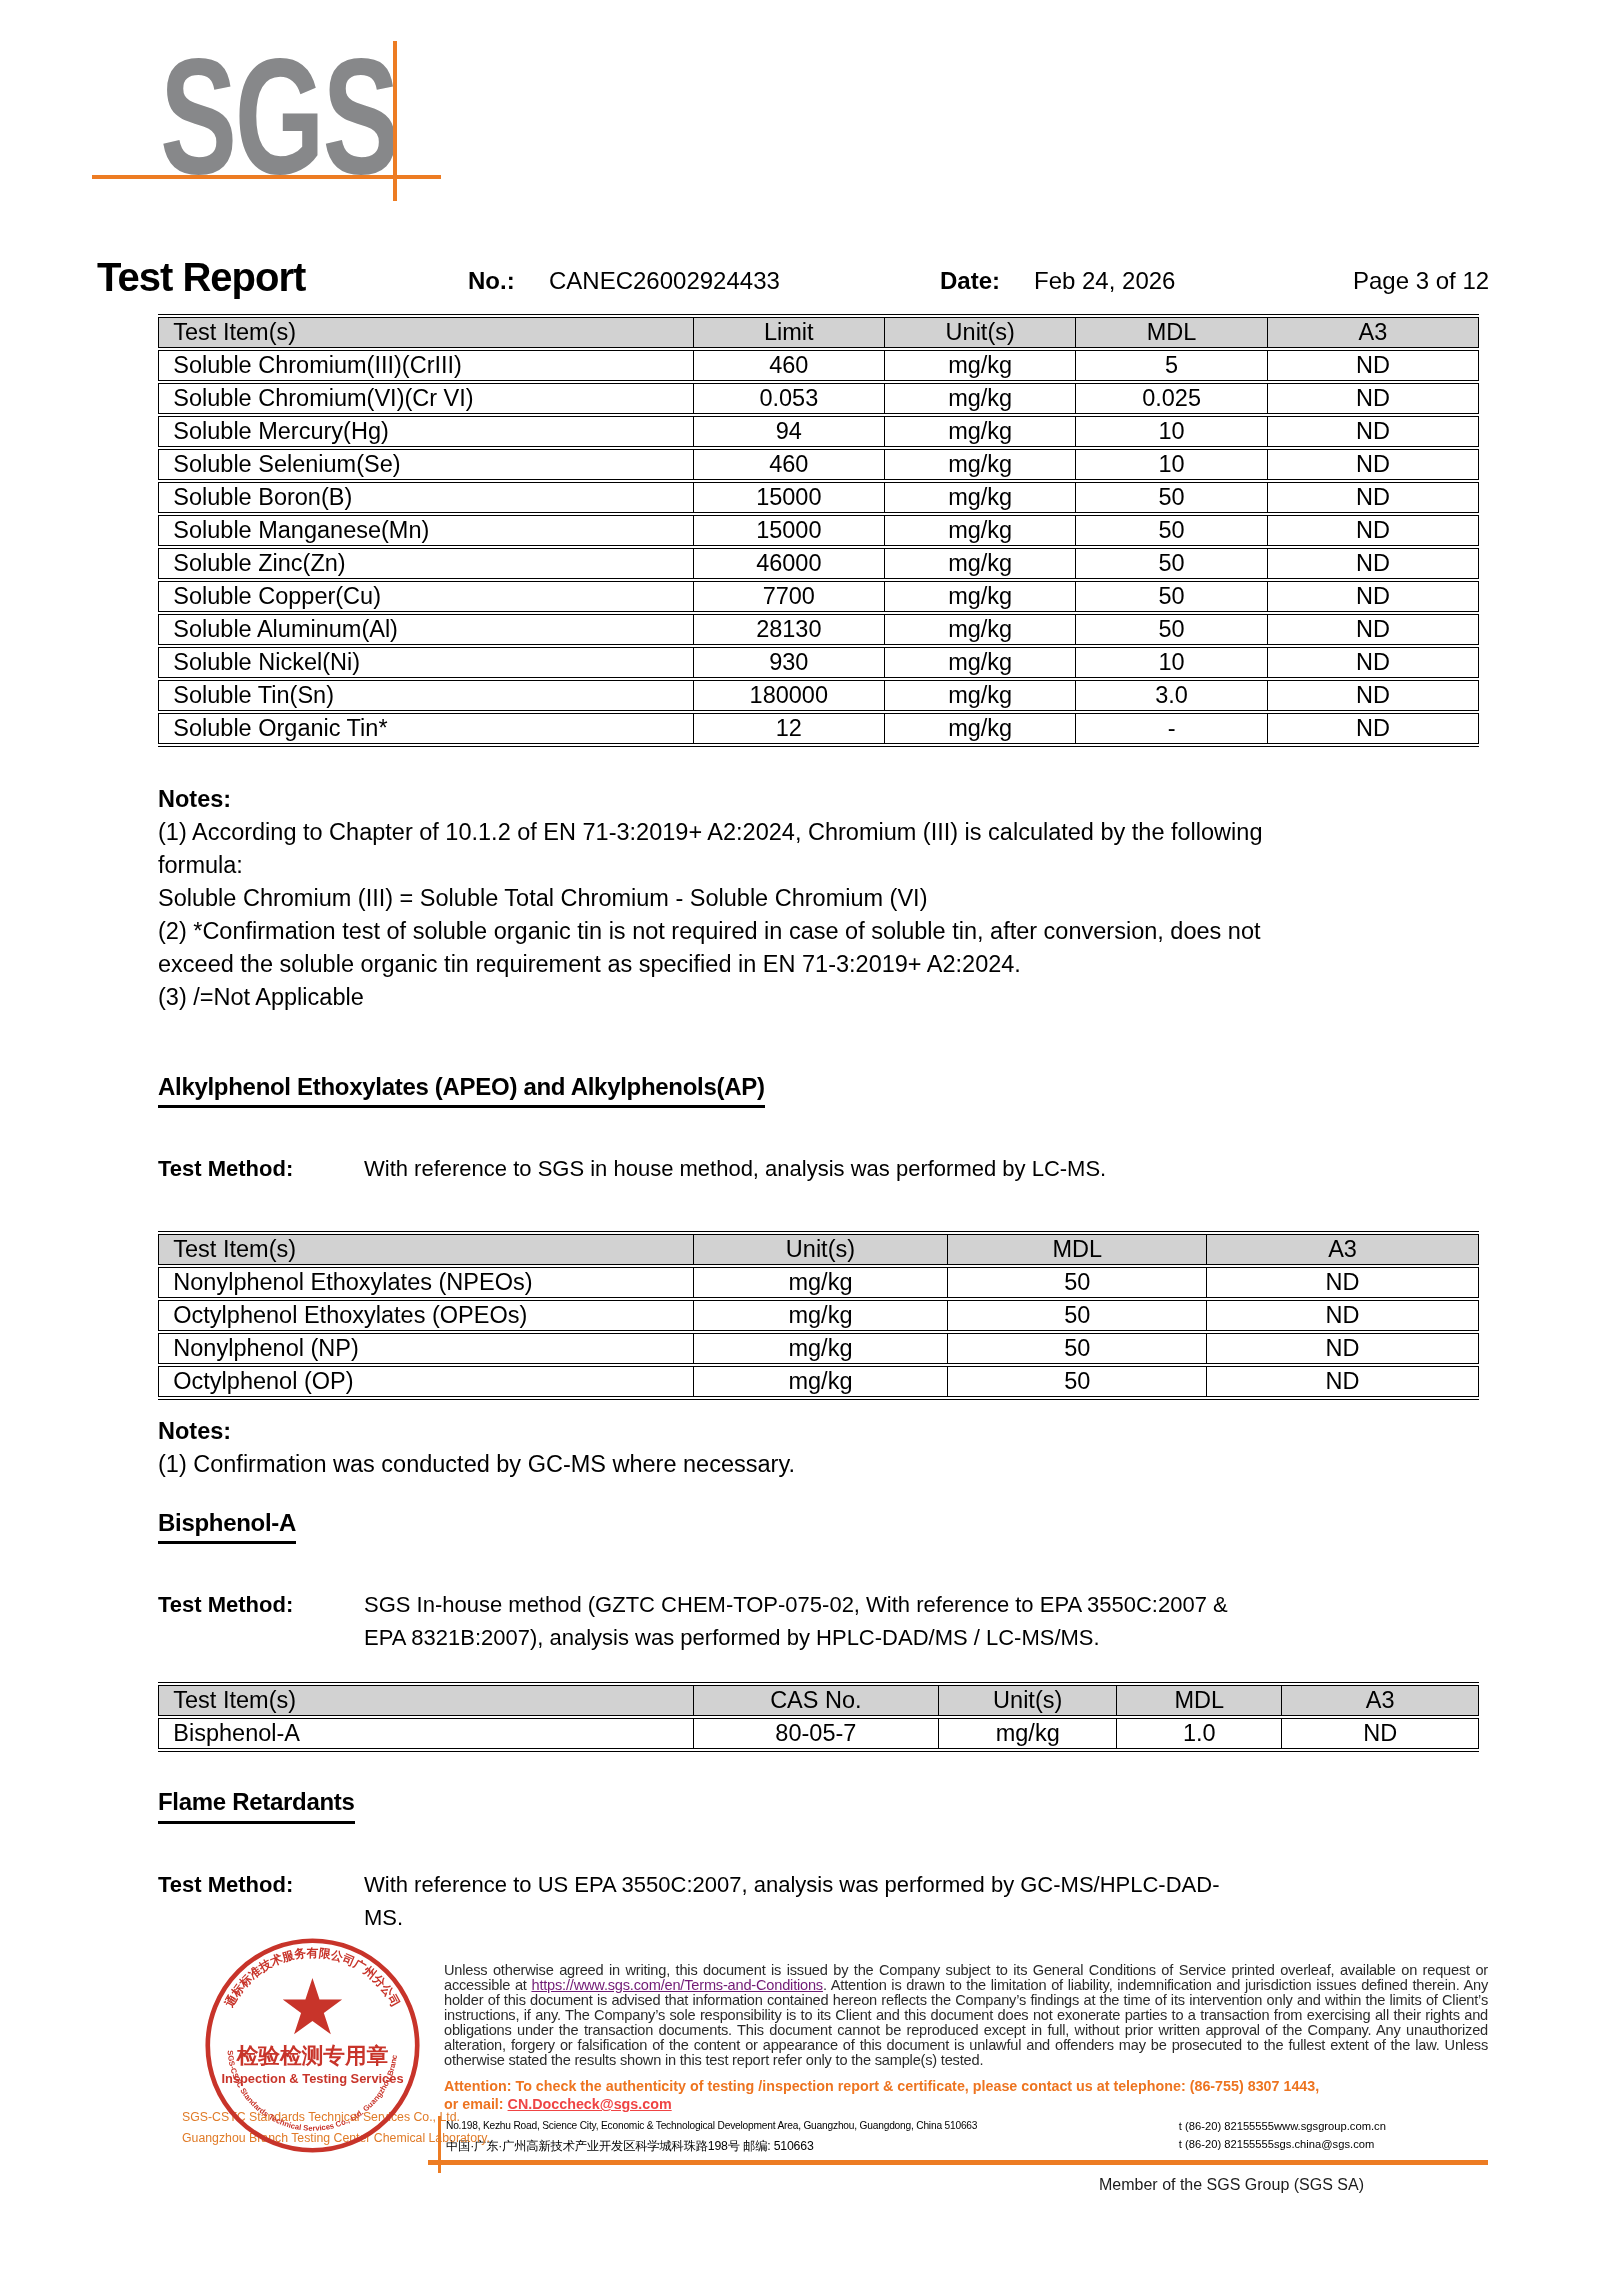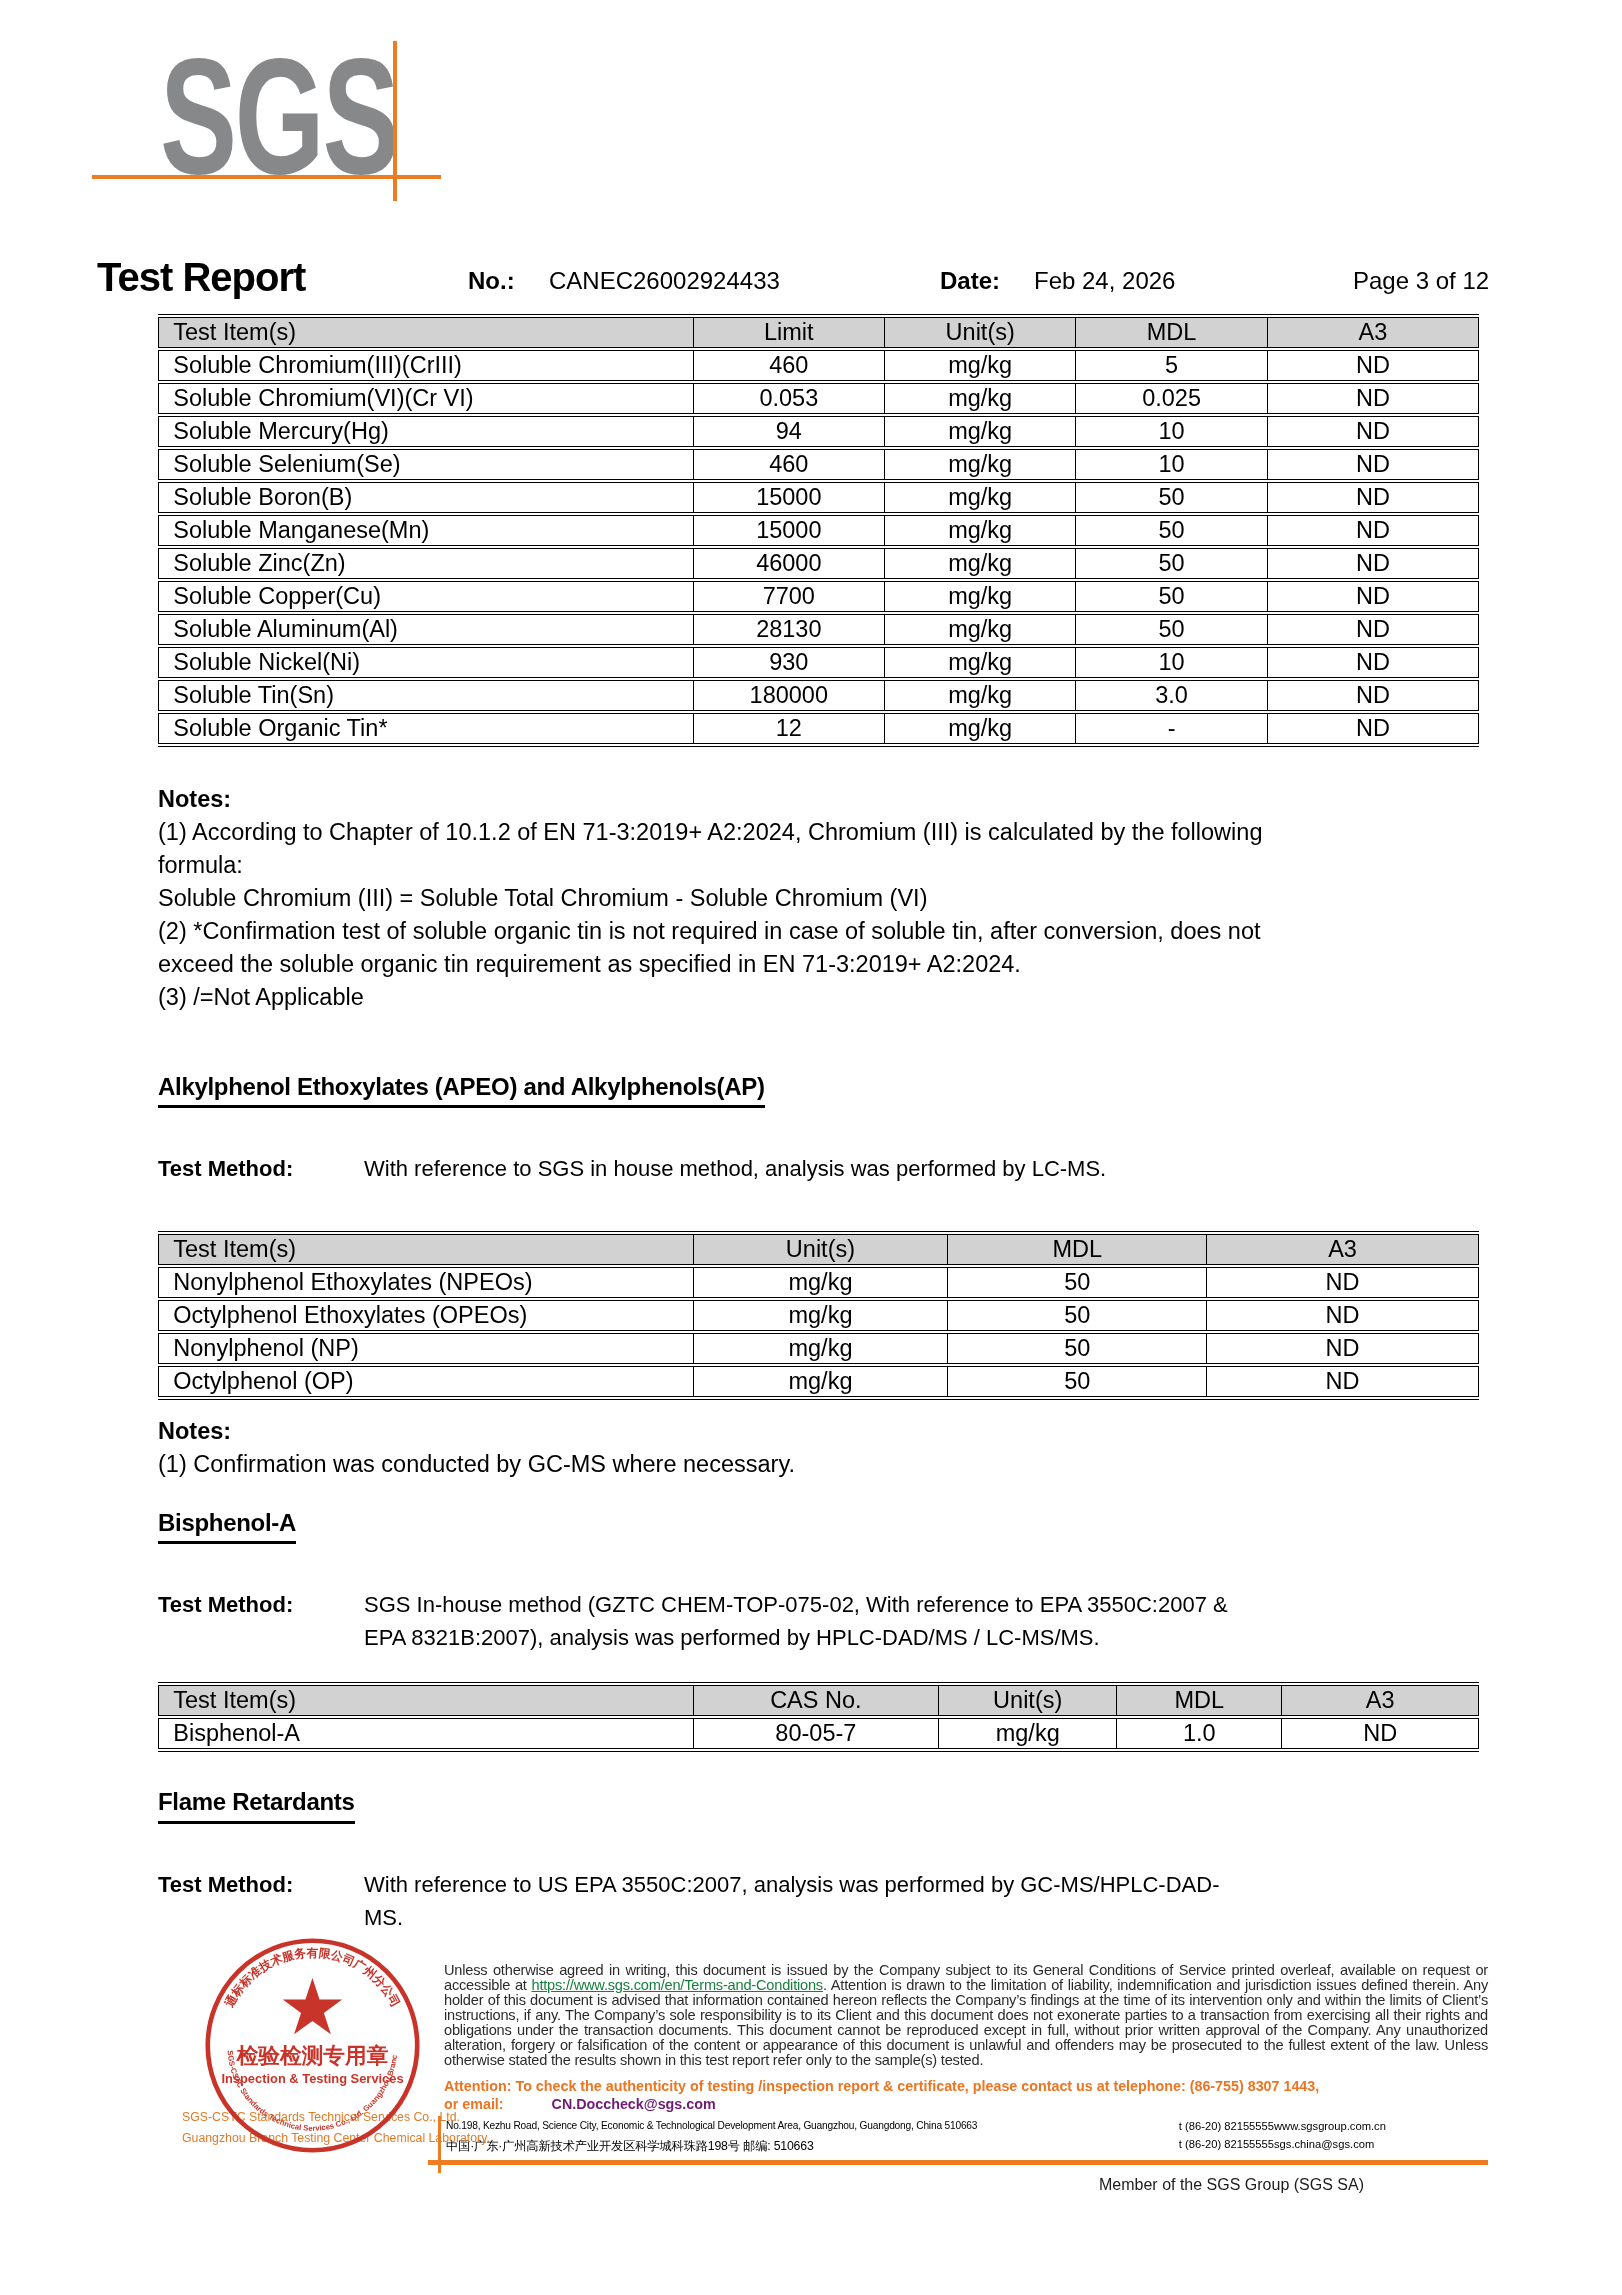--- a/index.html
+++ b/index.html
@@ -57,26 +57,26 @@
 
   
   .stamp-company { position:absolute; left:182px; font-size:12.3px; color:#e07b28; white-space:nowrap; z-index:1; }
   .stamp-company.l1 { top:2110px; }
   .stamp-company.l2 { top:2131px; }
   .stamp-svg { position:absolute; left:199px; top:1932px; z-index:2; }
 
   .disclaimer { position:absolute; left:444px; top:1963px; width:1044px;
                 font-size:14.6px; line-height:15px; text-align:justify; color:#2b2b2b;
                 letter-spacing:-0.2px; }
-  .disc-link { text-decoration:underline; color:#15803d; }
+  .disc-link { text-decoration:underline; color:#701a75; }
 
   .attention { position:absolute; left:444px; font-size:14.3px; font-weight:bold; color:#ed7420; white-space:nowrap; }
   .attention.l1 { top:2078px; }
   .attention.l2 { top:2096px; }
-  .att-email { color:#701a75;margin-left:44px; }
+  .att-email { text-decoration:underline; color:#ef4444; }
 
   .addr-vline { position:absolute; left:438px; top:2116px; width:2.6px; height:57px; background:#ed7c23; }
   .addr-row { position:absolute; left:446px; width:1043px; display:flex; align-items:flex-start; }
   .addr-row.r1 { top:2120px; }
   .addr-row.r2 { top:2138px; }
   .addr-text { width:659px; font-size:10.2px; letter-spacing:-0.2px; white-space:nowrap; flex:none; }
   .addr-text.cn { font-size:12.3px; }
   .addr-phone { width:169px; font-size:11.2px; white-space:nowrap; flex:none;text-align:right; }
   .addr-web { flex:1; font-size:11.2px; white-space:nowrap; }
 

